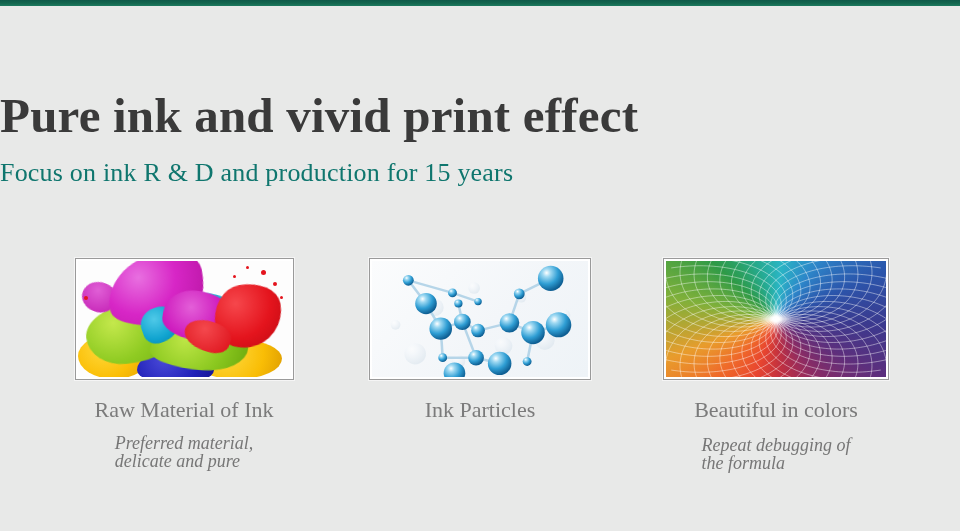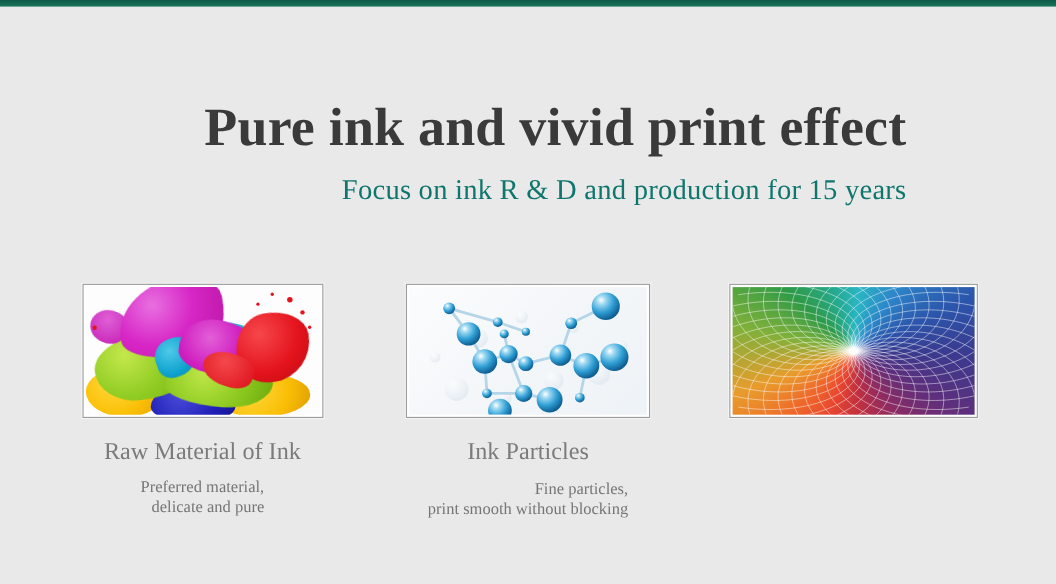--- a/index.html
+++ b/index.html
@@ -23,21 +23,21 @@
     width: 960px;
     height: 6px;
     background: linear-gradient(to bottom, #0f5a49 0%, #14674f 55%, #1d7a5f 100%);
   }
 
   
   .hero {
     position: absolute;
     top: 86px; left: 0;
     width: 824px;
-    text-align: right;
+    text-align: left;
   }
 
   .hero-title {
     font-size: 49px;
     line-height: 60px;
     font-weight: 700;
     color: #3a3a3a;
     letter-spacing: 0.2px;
     font-family: "Liberation Serif", "DejaVu Serif", serif;
   }
@@ -94,25 +94,26 @@
     font-size: 22px;
     line-height: 28px;
     color: #7b7b7b;
     font-weight: 400;
     text-align: center;
   }
   .feature:nth-child(2) .feature-title { }
 
   .feature-desc {
     margin-top: 10px;
-    font-size: 15px;
+    font-size: 18px;
     line-height: 18px;
     color: #767676;
-    text-align: right;
+    text-align: left;
     white-space: pre-line;
+    font-style: italic;
   }
   .feature:nth-child(2) .feature-desc { margin-top: 12px; }
   .feature:nth-child(3) .feature-desc { margin-top: 12px; }
 
   
   .paint { background: #fdfdfd; }
   .blob {
     position: absolute;
     border-radius: 48% 52% 55% 45% / 55% 45% 58% 42%;
     filter: blur(0.3px);
@@ -333,22 +334,20 @@
           <circle cx="190" cy="66" r="13" fill="url(#sph)"></circle>
           <circle cx="72" cy="100" r="4.5" fill="url(#sph)"></circle>
           <circle cx="106" cy="100" r="8" fill="url(#sph)"></circle>
           <circle cx="130" cy="106" r="12" fill="url(#sph)"></circle>
           <circle cx="158" cy="104" r="4.5" fill="url(#sph)"></circle>
           <circle cx="84" cy="116" r="11" fill="url(#sph)"></circle>
         </svg>
       </div>
     </div>
     <div class="feature-title">Ink Particles</div>
-    <div class="feature-desc">Fine particles,
-print smooth without blocking</div>
   </div>
 
   <div class="feature">
     <div class="thumb-frame">
       <div class="thumb-inner wheel">
         <div class="wheel-lines">
           <svg viewBox="0 0 220 120" preserveAspectRatio="none">
             <g id="spirals" fill="none" stroke="rgba(255,255,255,0.55)" stroke-width="0.8">
                 <path d="M110.00 60.00 L112.25 60.03 L114.50 60.13 L116.73 60.28 L118.96 60.50 L121.18 60.78 L123.38 61.13 L125.56 61.53 L127.71 62.00 L129.84 62.53 L131.93 63.11 L134.00 63.76 L136.02 64.47 L138.01 65.23 L139.95 66.05 L141.85 66.93 L143.69 67.86 L145.49 68.85 L147.22 69.89 L148.90 70.99 L150.52 72.14 L152.07 73.33 L153.56 74.58 L154.97 75.87 L156.32 77.21 L157.58 78.60 L158.77 80.03 L159.88 81.50 L160.91 83.01 L161.85 84.56 L162.70 86.15 L163.46 87.78 L164.13 89.43 L164.71 91.13 L165.19 92.85 L165.57 94.60 L165.85 96.37 L166.03 98.18 L166.11 100.00 L166.08 101.85 L165.94 103.71 L165.70 105.59 L165.35 107.49 L164.89 109.40 L164.32 111.32 L163.64 113.24 L162.84 115.18 L161.93 117.12 L160.90 119.06 L159.76 121.00 L158.51 122.93 L157.14 124.87 L155.65 126.79 L154.04 128.71 L152.32 130.61 L150.49 132.50 L148.53 134.38 L146.46 136.23 L144.28 138.07 L141.98 139.88 L139.57 141.67 "></path>
                 <path d="M110.00 60.00 L112.25 59.97 L114.50 59.87 L116.73 59.72 L118.96 59.50 L121.18 59.22 L123.38 58.87 L125.56 58.47 L127.71 58.00 L129.84 57.47 L131.93 56.89 L134.00 56.24 L136.02 55.53 L138.01 54.77 L139.95 53.95 L141.85 53.07 L143.69 52.14 L145.49 51.15 L147.22 50.11 L148.90 49.01 L150.52 47.86 L152.07 46.67 L153.56 45.42 L154.97 44.13 L156.32 42.79 L157.58 41.40 L158.77 39.97 L159.88 38.50 L160.91 36.99 L161.85 35.44 L162.70 33.85 L163.46 32.22 L164.13 30.57 L164.71 28.87 L165.19 27.15 L165.57 25.40 L165.85 23.63 L166.03 21.82 L166.11 20.00 L166.08 18.15 L165.94 16.29 L165.70 14.41 L165.35 12.51 L164.89 10.60 L164.32 8.68 L163.64 6.76 L162.84 4.82 L161.93 2.88 L160.90 0.94 L159.76 -1.00 L158.51 -2.93 L157.14 -4.87 L155.65 -6.79 L154.04 -8.71 L152.32 -10.61 L150.49 -12.50 L148.53 -14.38 L146.46 -16.23 L144.28 -18.07 L141.98 -19.88 L139.57 -21.67 "></path>
@@ -416,15 +415,18 @@
                 <path d="M110.00 60.00 L111.89 59.24 L113.72 58.43 L115.49 57.56 L117.20 56.65 L118.84 55.69 L120.42 54.68 L121.92 53.62 L123.36 52.52 L124.72 51.38 L126.01 50.20 L127.21 48.97 L128.33 47.71 L129.37 46.41 L130.33 45.08 L131.19 43.71 L131.97 42.32 L132.66 40.89 L133.25 39.44 L133.75 37.96 L134.15 36.46 L134.45 34.93 L134.66 33.39 L134.76 31.83 L134.76 30.25 L134.66 28.66 L134.46 27.05 L134.15 25.44 L133.74 23.82 L133.22 22.19 L132.60 20.57 L131.87 18.94 L131.03 17.31 L130.08 15.68 L129.03 14.06 L127.87 12.45 L126.60 10.85 L125.22 9.26 L123.74 7.68 L122.15 6.12 L120.45 4.58 L118.65 3.06 L116.74 1.56 L114.73 0.09 L112.61 -1.36 L110.39 -2.77 L108.07 -4.16 L105.65 -5.51 L103.14 -6.82 L100.52 -8.10 L97.81 -9.34 L95.00 -10.53 L92.10 -11.69 L89.11 -12.79 L86.03 -13.85 L82.86 -14.86 L79.61 -15.81 L76.27 -16.72 L72.86 -17.56 L69.36 -18.35 L65.79 -19.09 "></path>
                 <path d="M110.00 60.00 L112.12 59.53 L114.27 59.11 L116.44 58.75 L118.65 58.46 L120.88 58.23 L123.13 58.05 L125.40 57.94 L127.68 57.90 L129.97 57.91 L132.27 57.99 L134.57 58.13 L136.87 58.34 L139.16 58.60 L141.45 58.93 L143.73 59.33 L146.00 59.79 L148.25 60.31 L150.47 60.89 L152.68 61.53 L154.85 62.24 L157.00 63.01 L159.11 63.84 L161.19 64.73 L163.22 65.68 L165.21 66.69 L167.15 67.75 L169.04 68.88 L170.88 70.06 L172.66 71.29 L174.38 72.58 L176.03 73.93 L177.62 75.32 L179.15 76.77 L180.60 78.27 L181.97 79.82 L183.27 81.41 L184.49 83.05 L185.62 84.73 L186.67 86.46 L187.63 88.23 L188.51 90.04 L189.28 91.88 L189.97 93.77 L190.55 95.68 L191.04 97.63 L191.42 99.62 L191.70 101.63 L191.87 103.67 L191.94 105.73 L191.90 107.82 L191.75 109.93 L191.48 112.06 L191.10 114.20 L190.61 116.36 L190.00 118.54 L189.27 120.72 L188.42 122.92 L187.45 125.12 L186.36 127.32 L185.15 129.53 "></path>
                 <path d="M110.00 60.00 L112.08 59.47 L114.12 58.88 L116.12 58.23 L118.07 57.52 L119.97 56.77 L121.82 55.95 L123.61 55.09 L125.35 54.17 L127.03 53.20 L128.64 52.19 L130.19 51.12 L131.66 50.01 L133.07 48.85 L134.40 47.65 L135.66 46.41 L136.84 45.12 L137.93 43.80 L138.95 42.44 L139.87 41.04 L140.71 39.61 L141.46 38.14 L142.12 36.65 L142.69 35.13 L143.16 33.58 L143.53 32.00 L143.81 30.40 L143.99 28.78 L144.06 27.14 L144.03 25.48 L143.90 23.81 L143.67 22.13 L143.32 20.43 L142.88 18.72 L142.32 17.01 L141.66 15.29 L140.88 13.57 L140.00 11.85 L139.01 10.14 L137.91 8.42 L136.70 6.71 L135.38 5.01 L133.95 3.32 L132.40 1.65 L130.75 -0.02 L128.99 -1.66 L127.12 -3.29 L125.14 -4.89 L123.06 -6.47 L120.86 -8.02 L118.56 -9.55 L116.16 -11.04 L113.65 -12.50 L111.04 -13.93 L108.32 -15.32 L105.51 -16.67 L102.60 -17.98 L99.58 -19.25 L96.48 -20.47 L93.28 -21.65 L89.99 -22.78 "></path>
                 <path d="M110.00 60.00 L112.22 59.77 L114.46 59.61 L116.70 59.51 L118.96 59.47 L121.22 59.50 L123.48 59.58 L125.74 59.73 L128.00 59.95 L130.25 60.22 L132.48 60.56 L134.70 60.96 L136.90 61.42 L139.08 61.95 L141.23 62.54 L143.36 63.18 L145.45 63.89 L147.50 64.66 L149.52 65.48 L151.50 66.37 L153.43 67.31 L155.31 68.31 L157.14 69.37 L158.91 70.48 L160.63 71.64 L162.29 72.86 L163.88 74.13 L165.40 75.45 L166.86 76.82 L168.24 78.24 L169.55 79.70 L170.78 81.21 L171.93 82.77 L173.00 84.36 L173.98 86.00 L174.87 87.68 L175.68 89.39 L176.39 91.14 L177.01 92.93 L177.53 94.74 L177.95 96.59 L178.27 98.47 L178.48 100.37 L178.60 102.30 L178.60 104.25 L178.50 106.23 L178.29 108.22 L177.97 110.23 L177.54 112.25 L176.99 114.29 L176.33 116.34 L175.56 118.39 L174.67 120.45 L173.66 122.52 L172.53 124.59 L171.28 126.66 L169.92 128.72 L168.44 130.78 L166.83 132.83 L165.11 134.88 L163.27 136.91 "></path>
                 <path d="M110.00 60.00 L112.20 59.71 L114.38 59.36 L116.54 58.96 L118.66 58.49 L120.76 57.96 L122.82 57.37 L124.84 56.72 L126.82 56.02 L128.75 55.26 L130.64 54.44 L132.47 53.57 L134.26 52.65 L135.98 51.67 L137.65 50.64 L139.25 49.56 L140.79 48.43 L142.26 47.26 L143.66 46.03 L144.98 44.77 L146.23 43.45 L147.41 42.10 L148.50 40.71 L149.50 39.27 L150.43 37.80 L151.26 36.30 L152.01 34.76 L152.66 33.18 L153.22 31.58 L153.68 29.95 L154.05 28.29 L154.32 26.61 L154.48 24.90 L154.55 23.17 L154.51 21.43 L154.37 19.66 L154.12 17.88 L153.76 16.09 L153.30 14.29 L152.72 12.48 L152.04 10.66 L151.24 8.84 L150.34 7.02 L149.32 5.19 L148.19 3.37 L146.94 1.55 L145.59 -0.26 L144.12 -2.06 L142.53 -3.85 L140.84 -5.63 L139.03 -7.39 L137.11 -9.13 L135.08 -10.85 L132.93 -12.56 L130.68 -14.23 L128.31 -15.88 L125.83 -17.50 L123.25 -19.09 L120.56 -20.64 L117.76 -22.16 L114.86 -23.65 "></path>
               </g>
           </svg>
         </div>
       </div>
     </div>
+    <div class="feature-title">Beautiful in colors</div>
+    <div class="feature-desc">Repeat debugging of
+the formula</div>
   </div>
 
 </div>
 
 </body></html>

